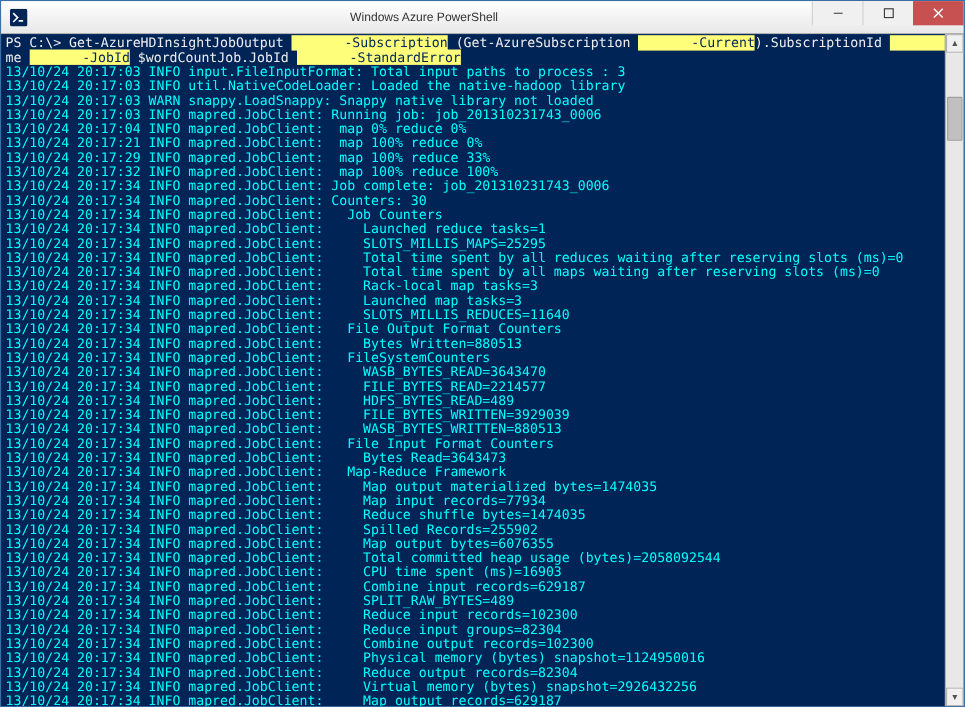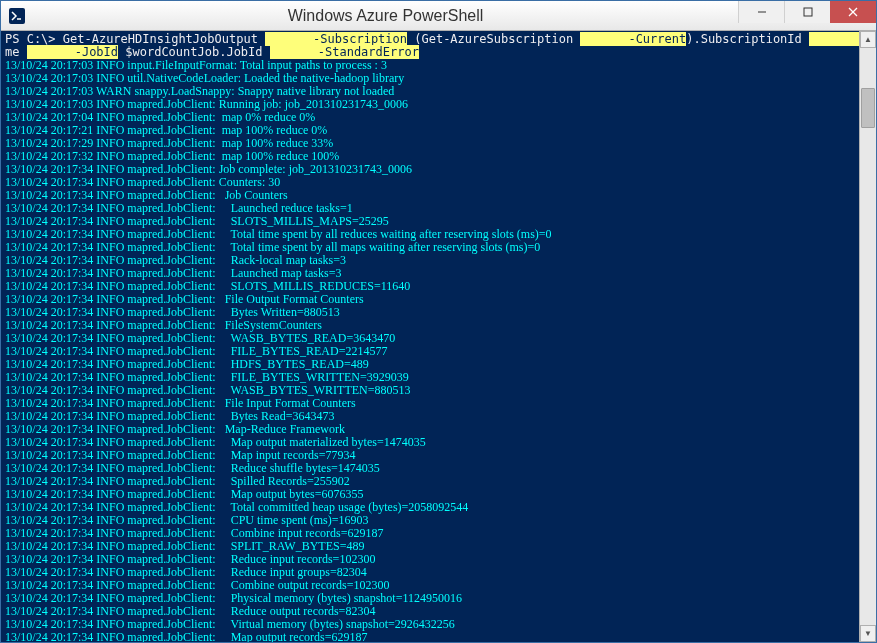--- a/index.html
+++ b/index.html
@@ -27,21 +27,21 @@
   }
   .titlebar-icon {
     width: 16px;
     height: 16px;
     margin-left: 8px;
     margin-right: 8px;
   }
   .titlebar-title {
     flex: 1;
     text-align: center;
-    font-size: 16px;
+    font-size: 11px;
     color: #333;
     user-select: none;
   }
   .win-controls {
     display: flex;
     height: 100%;
   }
   .win-btn {
     width: 46px;
     height: 22px;
@@ -78,21 +78,20 @@
   .cmd-line {
     color: #eeedf0;
   }
   .cmd-highlight {
     background: #fefe7a;
     color: #012456;
     padding-left: 48px;
   }
   .out-line {
     color: #00ffff;
-    font-family: Liberation Serif, serif;
   }
   .scrollbar {
     width: 17px;
     background: #dedede;
     display: flex;
     flex-direction: column;
     border-left: 1px solid #b0b0b0;
   }
   .scroll-btn {
     height: 17px;

